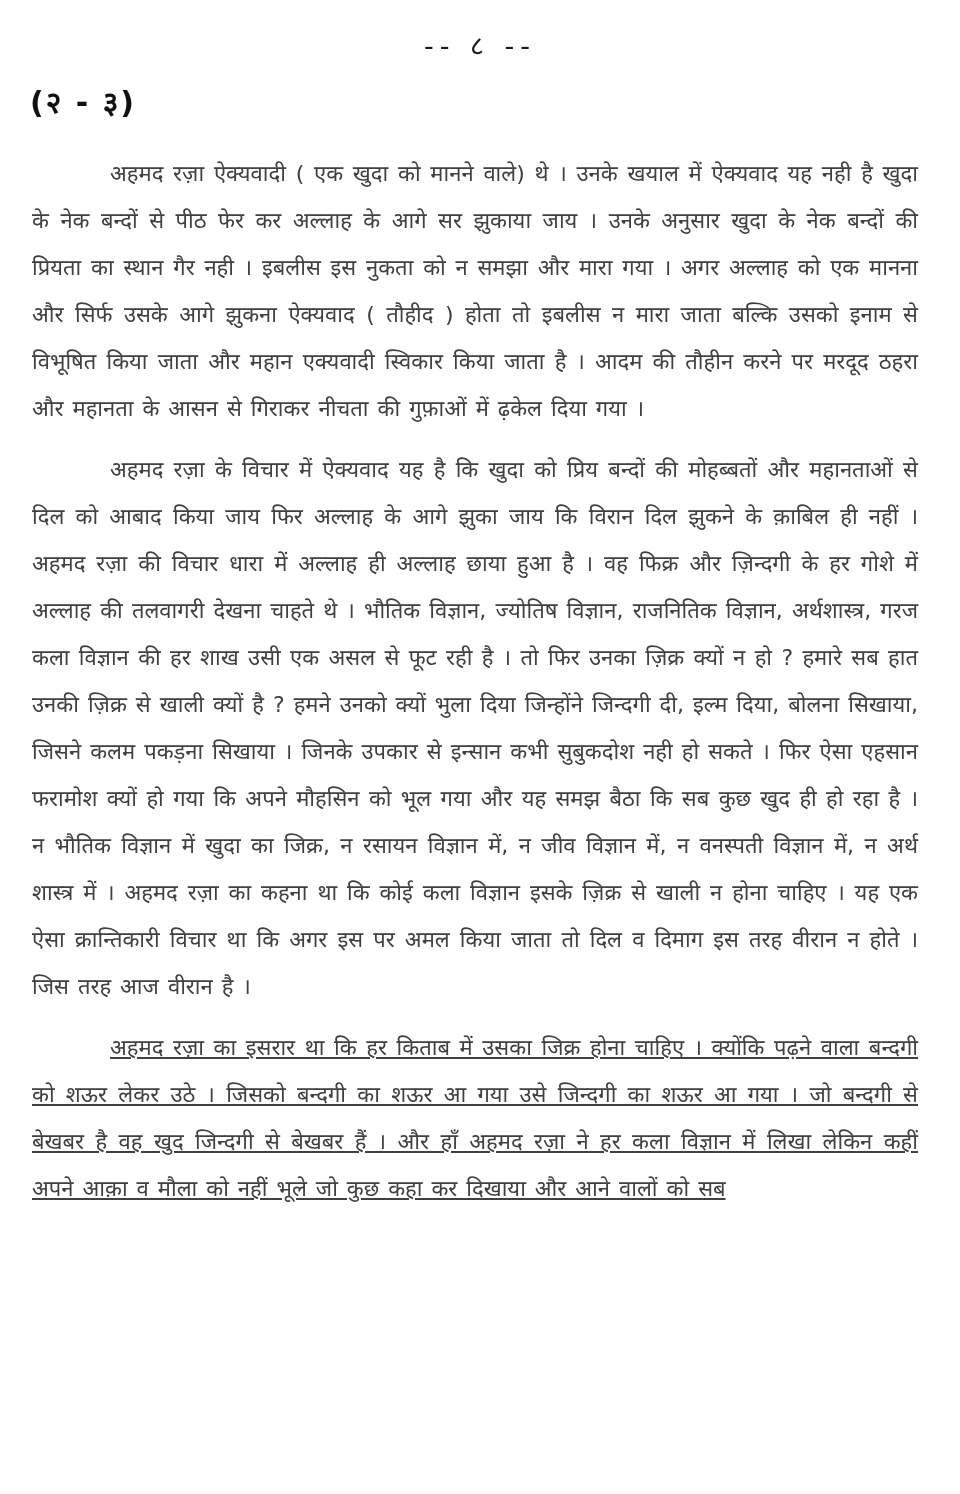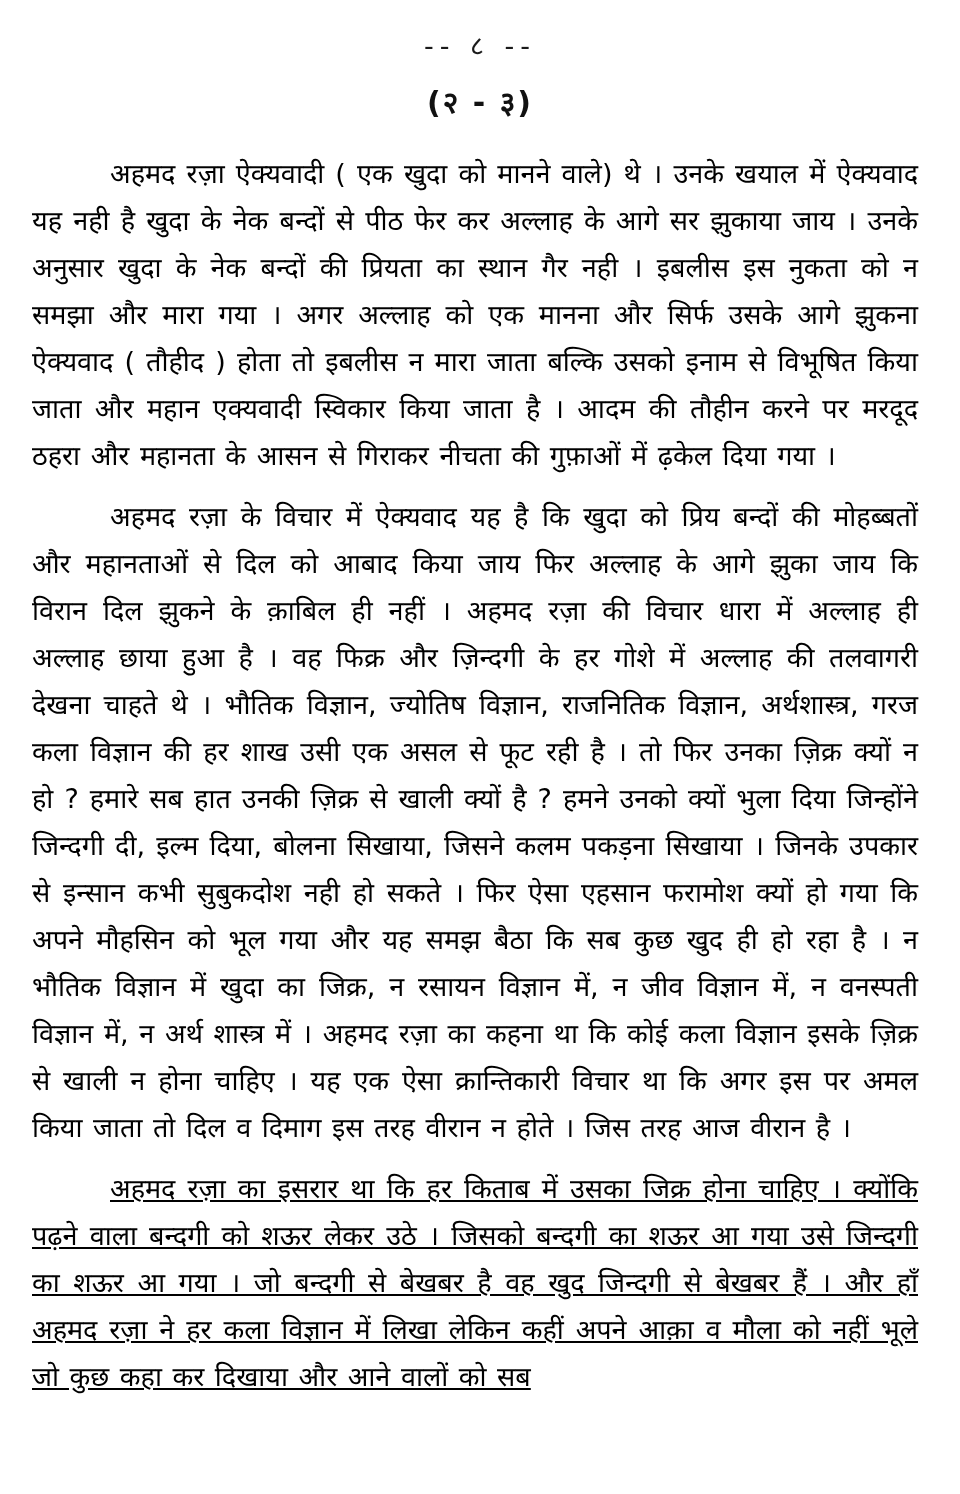--- a/index.html
+++ b/index.html
@@ -26,38 +26,38 @@
     text-align: center;
     font-size: 27px;
     letter-spacing: 6px;
     margin-top: 8px;
     margin-bottom: 18px;
     color: #1a1a1a;
     font-family: "DejaVu Sans", sans-serif;
     font-weight: 500;
   }
   .section-heading {
-    text-align: center;
+    text-align: left;
     font-size: 30px;
     font-weight: 700;
     letter-spacing: 2px;
     margin-bottom: 28px;
     color: #111111;
     font-family: "DejaVu Sans", sans-serif;
   }
   .body-text {
     padding: 0 12px 0 2px;
   }
   .para {
-    font-size: 27px;
+    font-size: 22px;
     line-height: 47px;
     text-align: justify;
     text-align-last: left;
     margin: 0 0 14px 0;
-    color: #000000;
+    color: #404040;
     font-family: "DejaVu Sans", sans-serif;
     font-weight: 400;
     word-spacing: 2px;
   }
   .para.indent {
     text-indent: 78px;
   }
   .para.last {
     margin-bottom: 0;
     text-decoration: underline;

